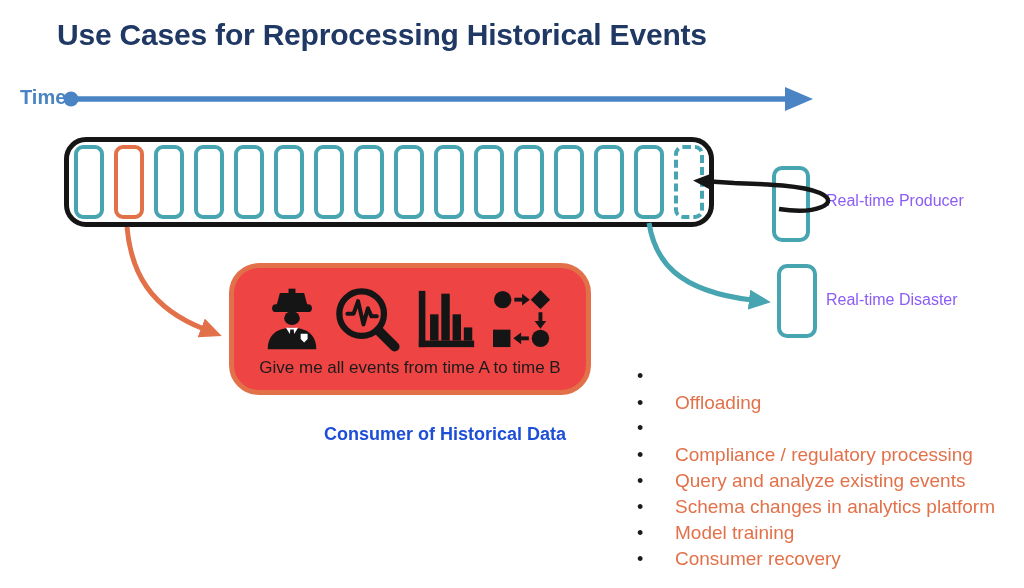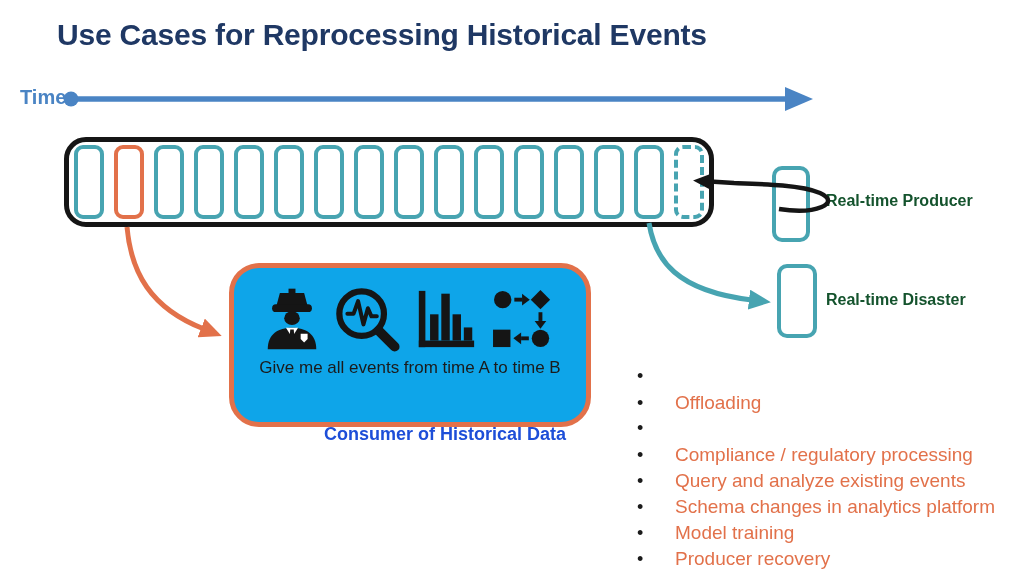--- a/index.html
+++ b/index.html
@@ -20,27 +20,27 @@
                 display:flex; align-items:center; gap:10px; padding:0 5px; }
   .cell { flex:none; width:30px; height:74px; border:4px solid #47A4B1; border-radius:9px;
           background:#fff; }
   .cell-highlight { border-color:#E2714A; }
   .cell-dashed { border:4px dashed #47A4B1; }
 
   
   .rt-rect { width:38px; height:76px; border:4px solid #47A4B1; border-radius:10px; background:#fff; }
   .producer-rect { left:772px; top:166px; }
   .consumer-rect { left:777px; top:264px; width:40px; height:74px; }
-  .rt-label { font-size:16px; font-weight:bold; color:#14532d; white-space:nowrap; }
+  .rt-label { font-size:16px; font-weight:normal; color:#8b5cf6; white-space:nowrap; }
   .producer-label { left:826px; top:192px; }
   .consumer-label { left:826px; top:291px; }
 
   
-  .hist-box { left:229px; top:263px; width:362px; height:164px;
-              border:5px solid #E2714A; border-radius:30px; background:#0ea5e9; }
+  .hist-box { left:229px; top:263px; width:362px; height:132px;
+              border:5px solid #E2714A; border-radius:30px; background:#ef4444; }
   .hist-icons { display:flex; justify-content:space-between; align-items:center;
                 padding:16px 30px 0 32px; height:86px; }
   .hist-caption { text-align:center; margin-top:4px; font-size:17px; color:#1b1b1b; }
   .hist-label { left:250px; top:424px; width:390px; text-align:center;
                 font-size:18px; font-weight:bold; color:#1d4ed8; }
 
   
   .uc-list { left:637px; top:366px; width:380px; }
   .uc-row { display:flex; align-items:baseline; height:26px; }
   .uc-bullet { width:38px; color:#1b1b1b; font-size:18px; }
@@ -160,21 +160,21 @@
       <div class="uc-row">
         <span class="uc-bullet">•</span>
         <span class="uc-text">Schema changes in analytics platform</span>
       </div>
       <div class="uc-row">
         <span class="uc-bullet">•</span>
         <span class="uc-text">Model training</span>
       </div>
       <div class="uc-row">
         <span class="uc-bullet">•</span>
-        <span class="uc-text">Producer recovery</span>
+        <span class="uc-text">Consumer recovery</span>
       </div>
     </div>
 
   <svg class="abs arrows" viewBox="0 0 1024 588">
     <defs>
       <marker id="ah-blue" markerUnits="userSpaceOnUse" markerWidth="28" markerHeight="24" refX="3" refY="12" orient="auto">
         <path d="M0,0 L28,12 L0,24 Z" fill="#4A84C4"></path>
       </marker>
       <marker id="ah-black" markerUnits="userSpaceOnUse" markerWidth="20" markerHeight="18" refX="3" refY="9" orient="auto">
         <path d="M0,0 L20,9 L0,18 Z" fill="#151515"></path>

